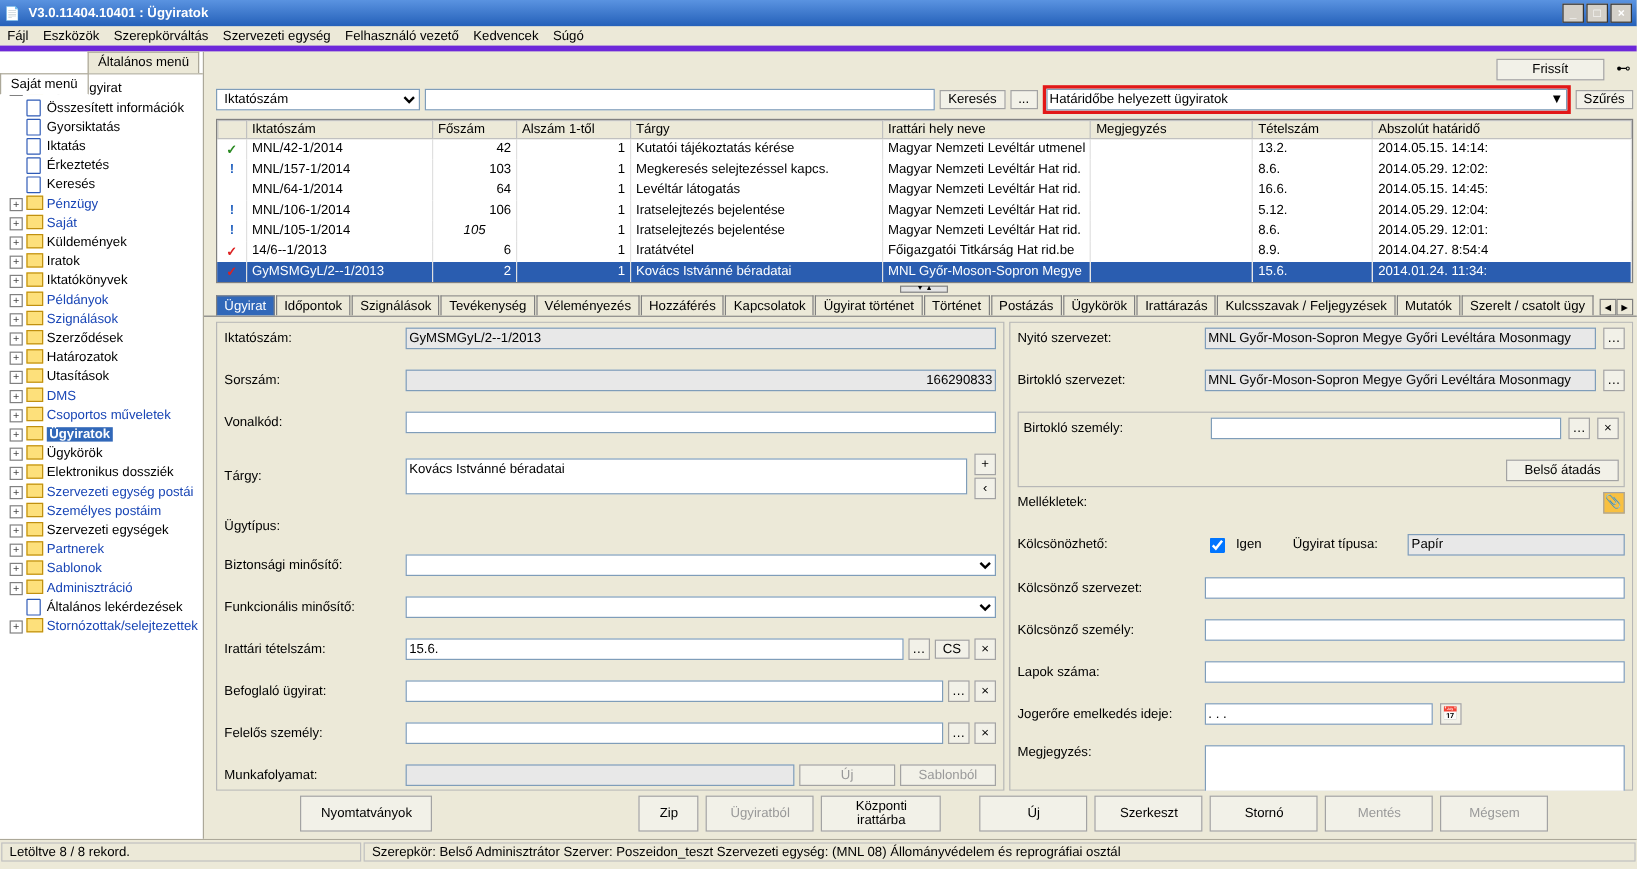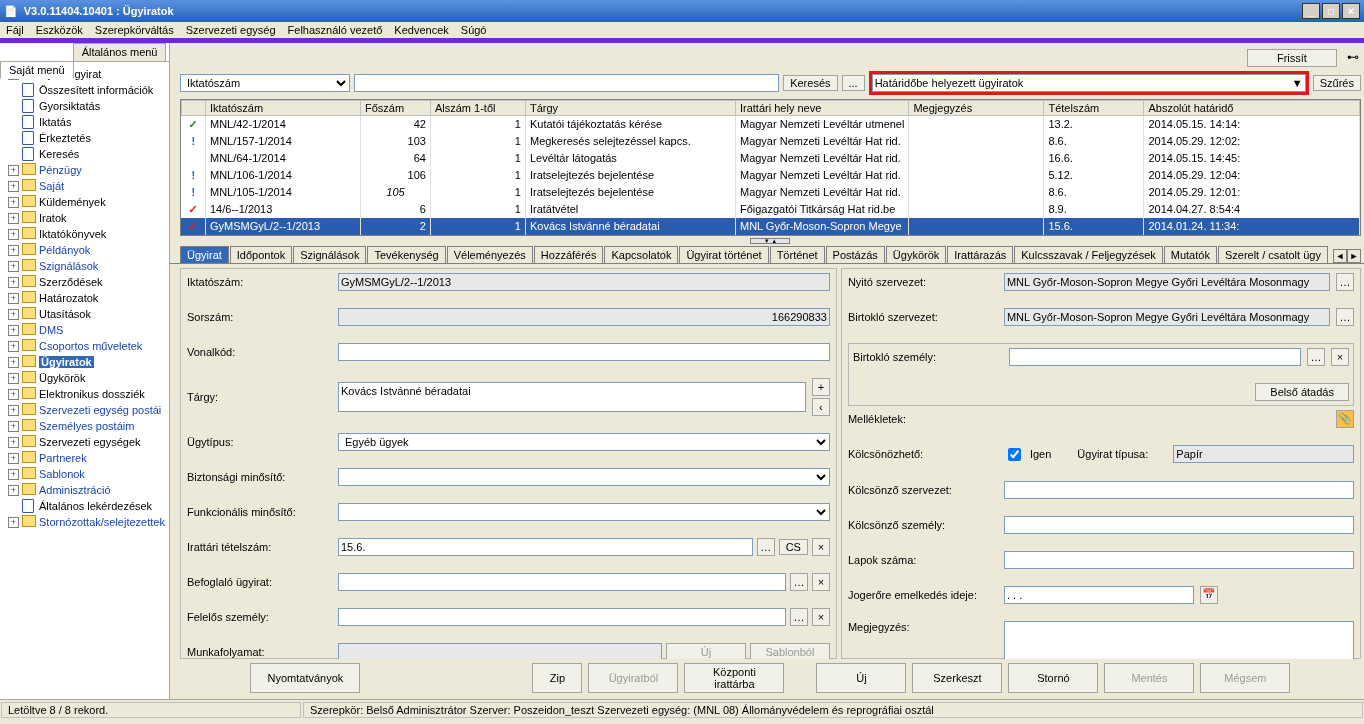--- a/index.html
+++ b/index.html
@@ -442,23 +442,20 @@
             <div class="fval" style="flex-direction:column;align-items:stretch">
               <textarea class="green" style="">Kovács Istvánné béradatai</textarea>
             </div>
             <div style="display:flex;flex-direction:column;gap:2px;">
               <button class="btn sq">+</button>
               <button class="btn sq">‹</button>
             </div>
           </div>
         <div class="frow">
             <label>Ügytípus:</label>
-            <div class="fval">
-              <select><option>Egyéb ügyek</option></select>
-            </div>
           </div>
         <div class="frow">
             <label>Biztonsági minősítő:</label>
             <div class="fval">
               <select><option></option></select>
             </div>
           </div>
         <div class="frow">
             <label>Funkcionális minősítő:</label>
             <div class="fval">

